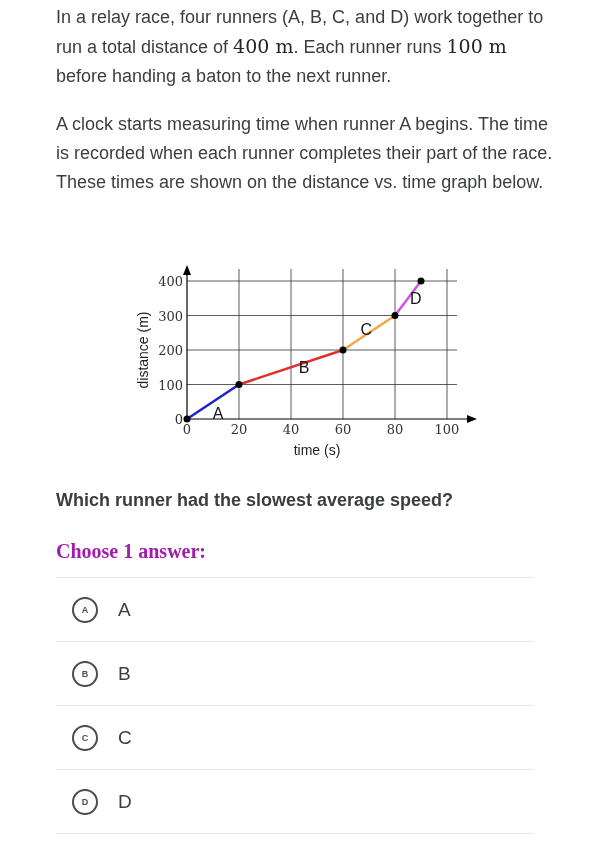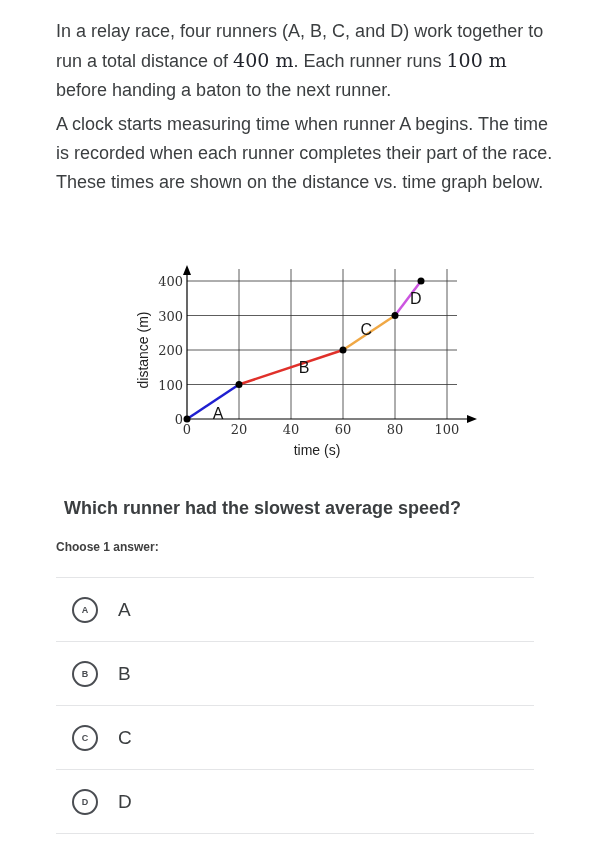--- a/index.html
+++ b/index.html
@@ -1,23 +1,23 @@
 <!DOCTYPE html>
 <html><head>
 <meta charset="utf-8">
 <style>
   html, body { margin: 0; padding: 0; background: #ffffff; }
   body { width: 601px; height: 856px; overflow: hidden; position: relative; font-family: "Liberation Sans", "DejaVu Sans", sans-serif; color: #21242c; }
   .para { position: absolute; left: 56px; width: 500px; font-size: 18px; line-height: 29px; color: #3b3e40; margin: 0; }
   .math { font-family: "DejaVu Serif", "Liberation Serif", serif; font-size: 19px; color: #21242c; }
-  #p1 { top: 17px; }
+  #p1 { top: 3px; }
   #p2 { top: 110px; }
   #chart { position: absolute; left: 128px; top: 262px; }
-  .question { position: absolute; left: 56px; top: 490px; font-size: 18px; font-weight: bold; color: #3b3e40; margin: 8px; }
-  .choose { position: absolute; left: 56px; top: 540px; font-size: 12px; font-weight: bold; color: #404040; margin: 0; }
+  .question { position: absolute; left: 56px; top: 490px; font-size: 18px; font-weight: bold; color: #3b3e40; margin: 0; }
+  .choose { position: absolute; left: 56px; top: 540px; font-size: 20px; font-weight: bold; color: #a21caf; margin: 0; font-family: Liberation Serif, serif; }
   .choices { position: absolute; left: 56px; top: 577px; width: 478px; }
   .choice { height: 63px; border-top: 1px solid #e4e5e7; display: flex; align-items: center; cursor: pointer; }
   .choice:last-child { border-bottom: 1px solid #e4e5e7; }
   .bubble { width: 26px; height: 26px; border: 2px solid #4a4d52; border-radius: 50%; box-sizing: border-box; margin-left: 16px; display: flex; align-items: center; justify-content: center; font-size: 9px; font-weight: bold; color: #4a4d52; }
   .choice-label { margin-left: 20px; font-size: 19px; color: #3b3e40; }
 </style>
 </head>
 <body>
 
 <p class="para" id="p1"><span>In a relay race, four runners (A, B, C, and D) work together to run a total distance of </span><span class="math">400 m</span><span>. Each runner runs </span><span class="math">100 m</span><span> before handing a baton to the next runner.</span></p>

